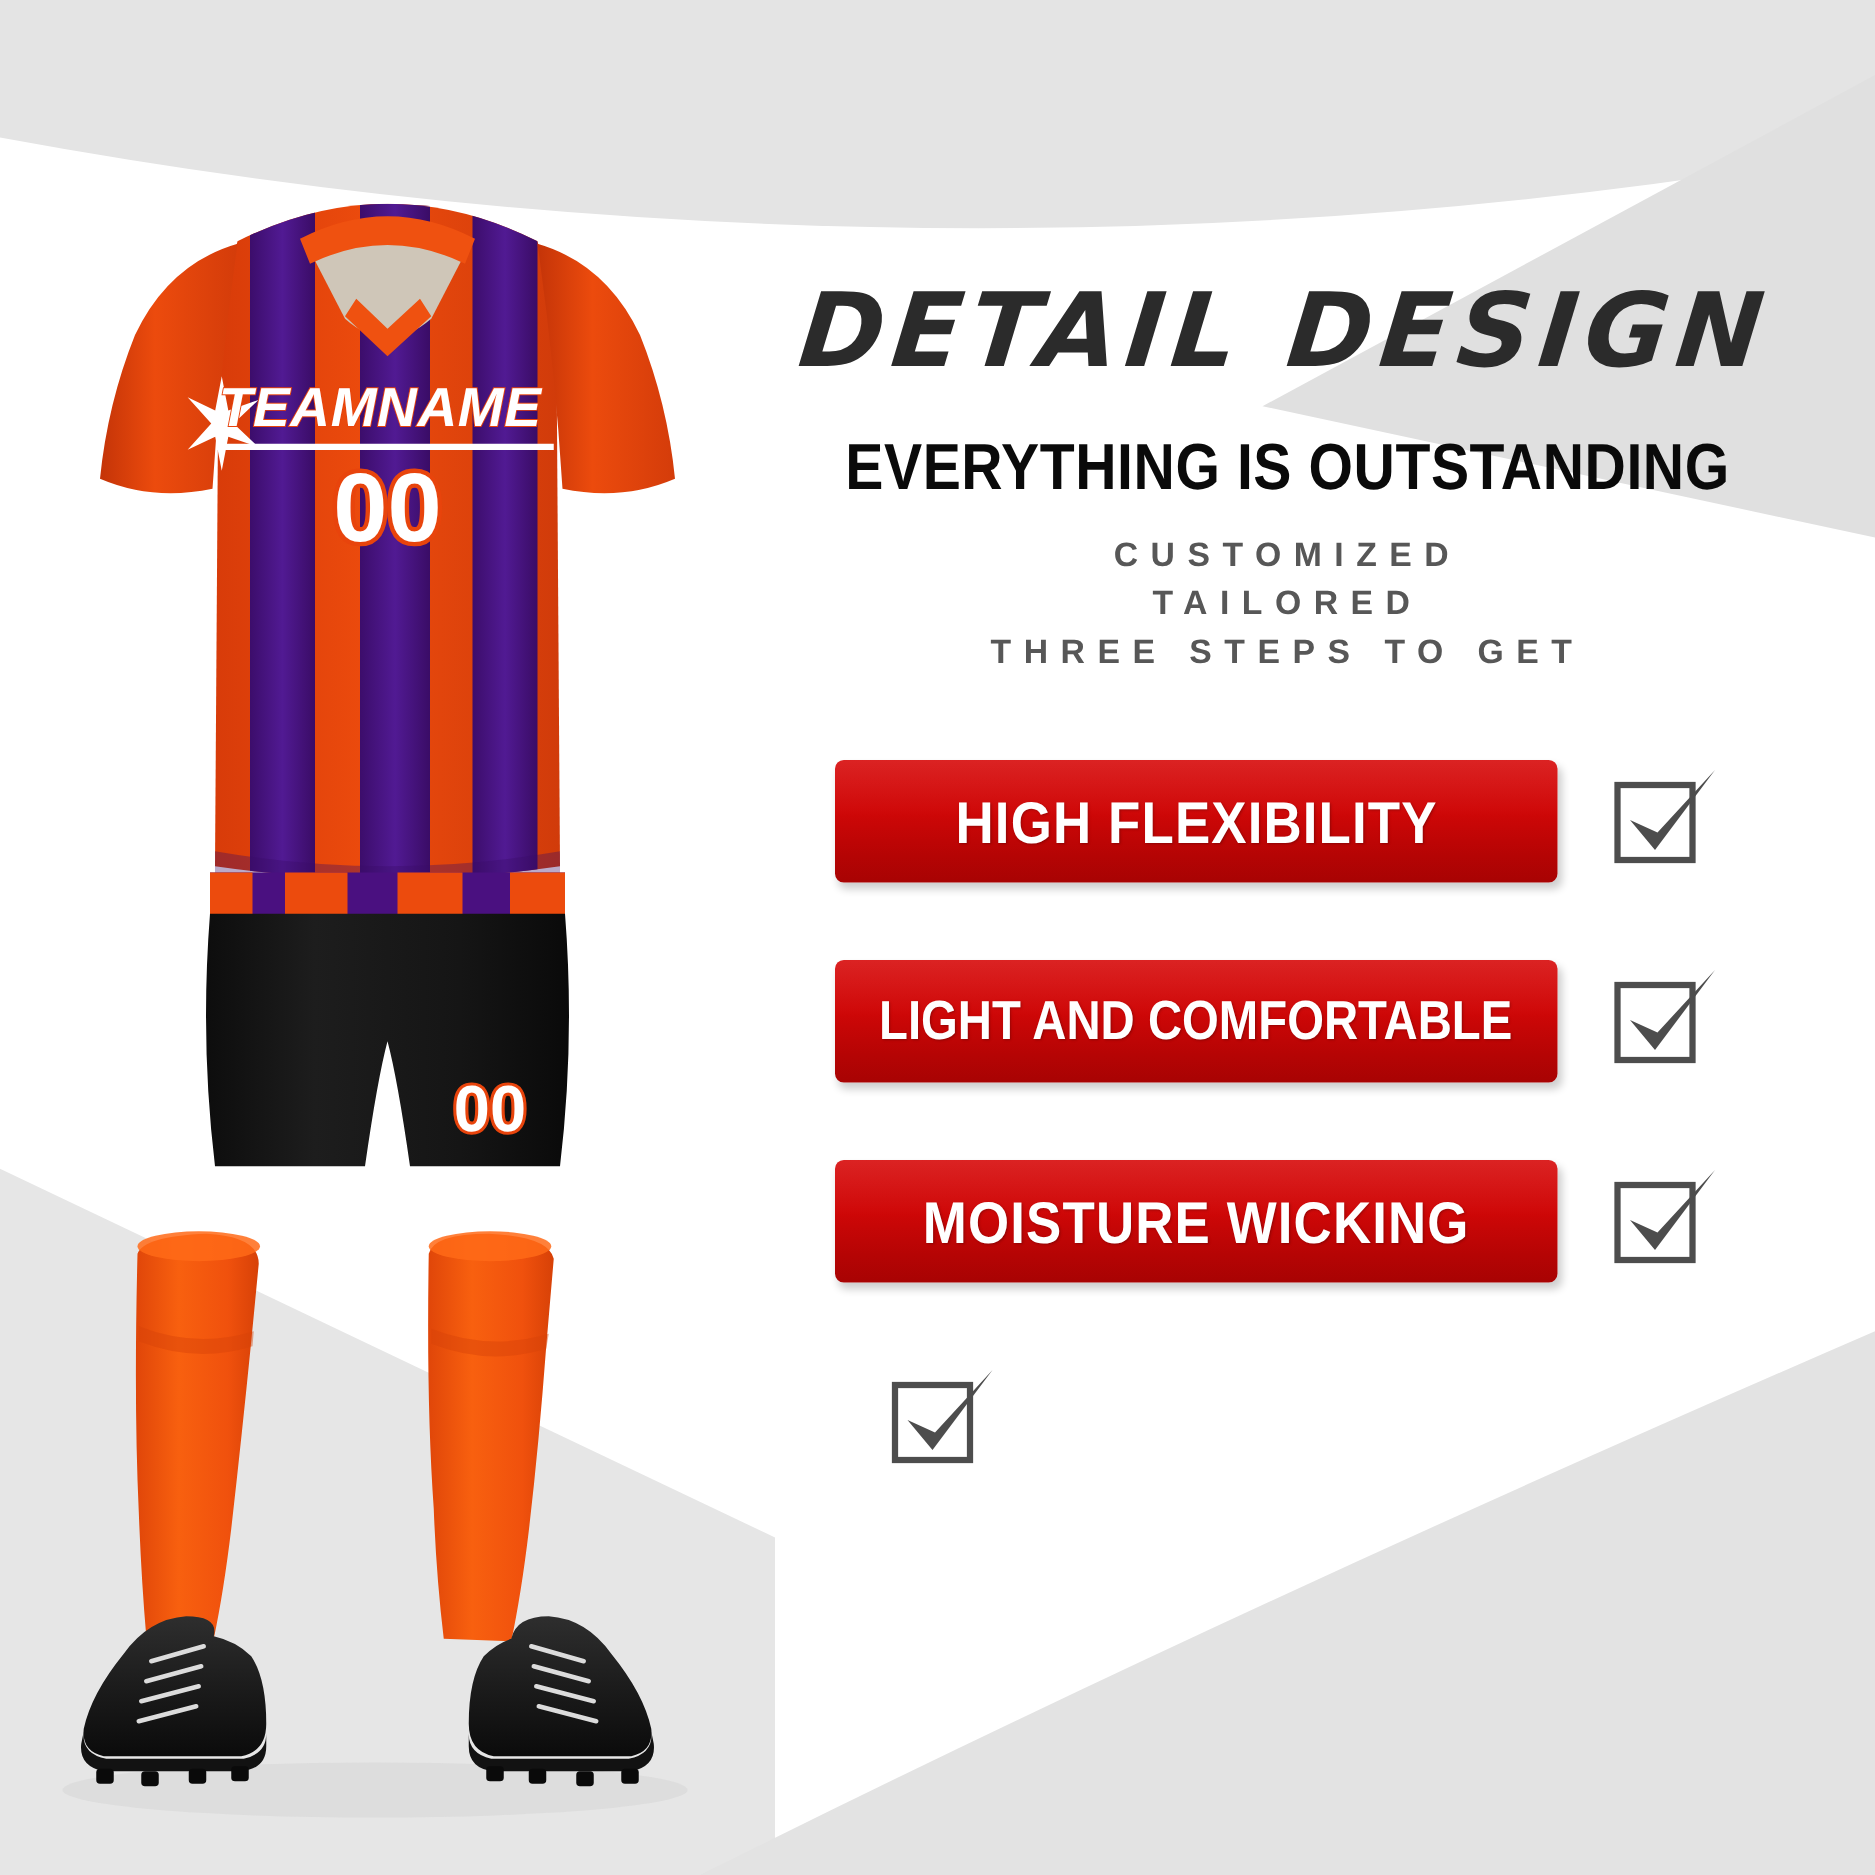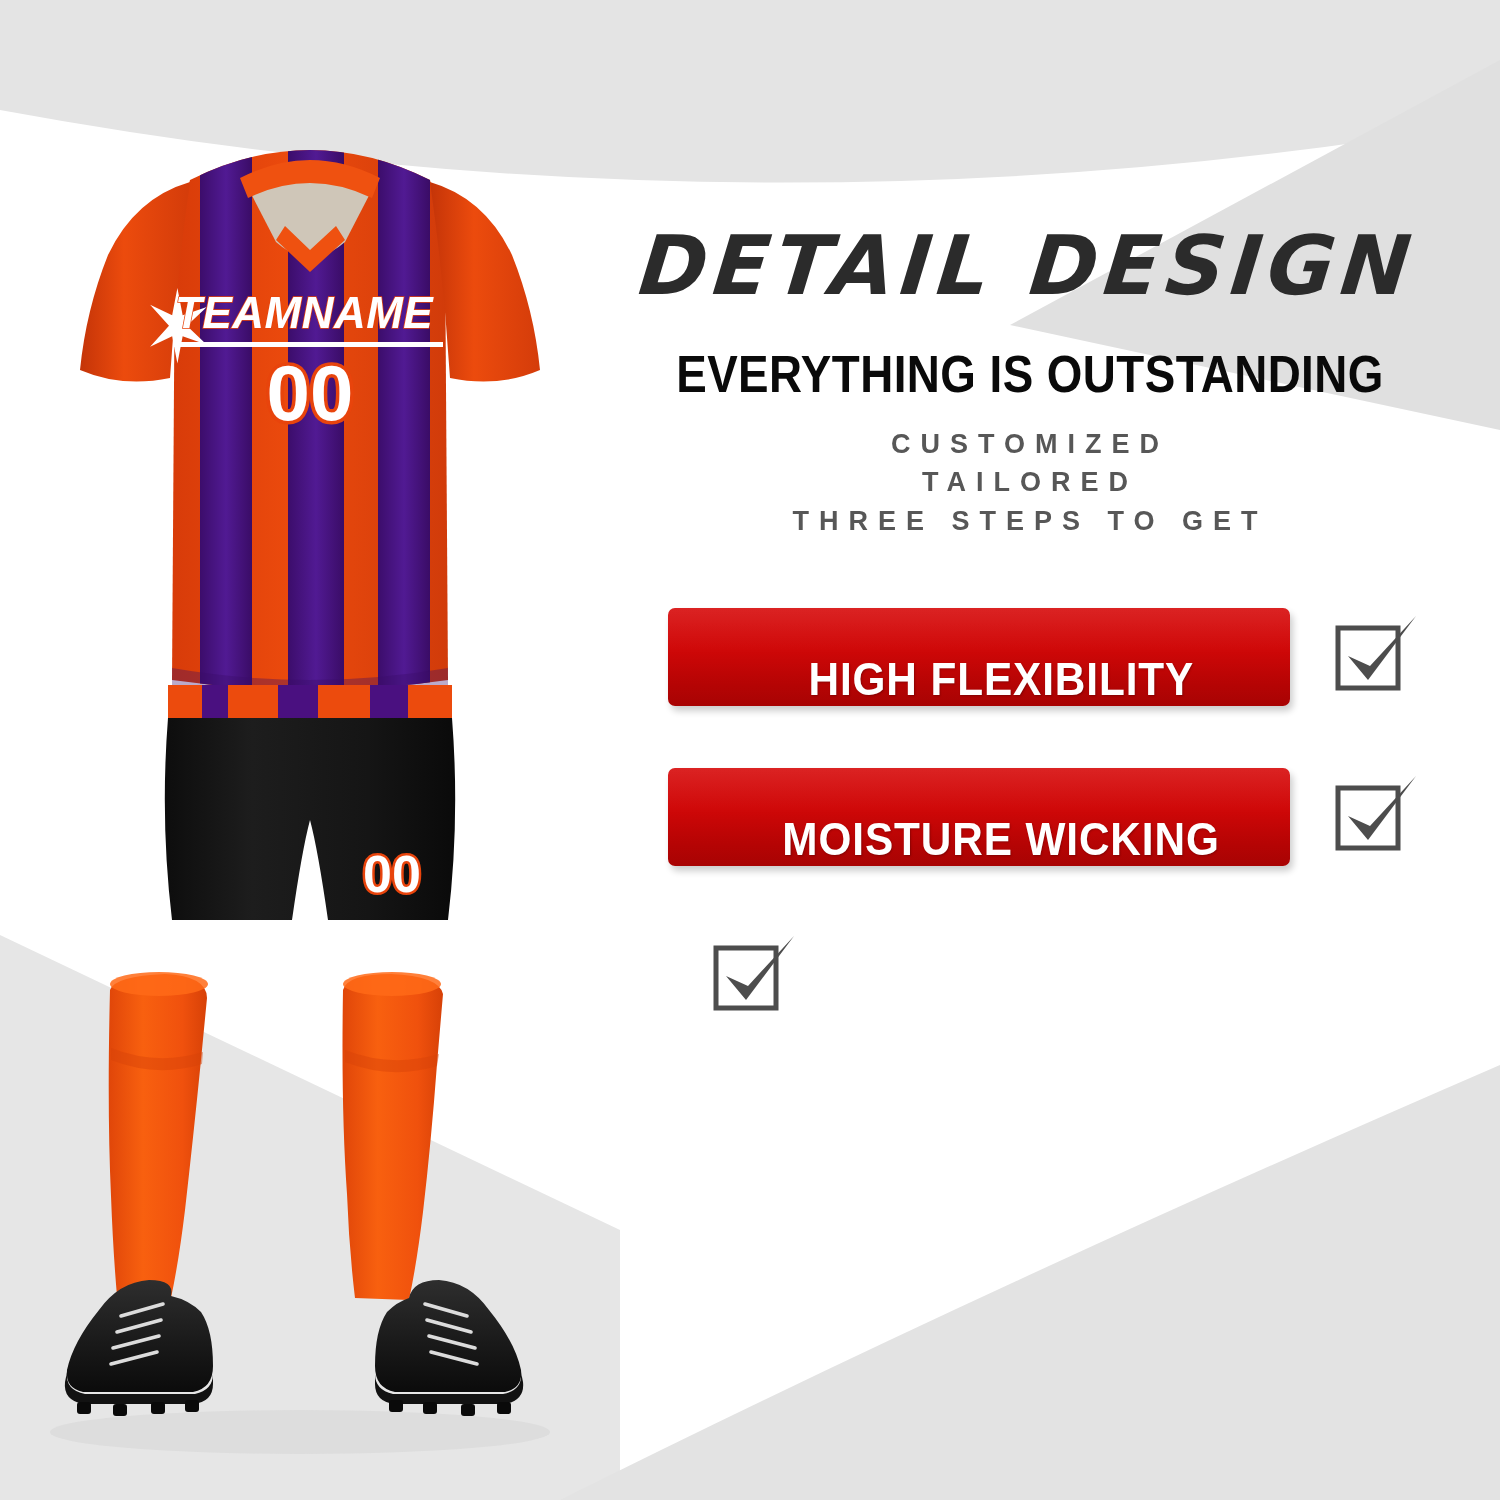--- a/index.html
+++ b/index.html
@@ -9,21 +9,21 @@
     font-family:"Liberation Sans",sans-serif;
     position:relative;
   }
   #stage{position:relative;width:1500px;height:1500px;overflow:hidden;background:#fff;}
 
   
   .bg-layer{position:absolute;inset:0;pointer-events:none;}
   .bg-svg{position:absolute;top:0;left:0;width:1500px;height:1500px;}
 
   
-  .product-col{position:absolute;left:0;top:0;width:620px;height:1344px;padding-left:36px;}
+  .product-col{position:absolute;left:0;top:13px;width:620px;height:1344px;padding-left:36px;}
   .kit-svg{position:absolute;left:40px;top:120px;width:540px;height:840px;}
   .legs-svg{position:absolute;left:55px;top:960px;width:500px;height:500px;}
 
   
   .copy-col{position:absolute;left:540px;top:0;width:960px;height:1500px;}
 
   .headline{
     position:absolute;left:88px;top:225px;width:800px;
     text-align:center;
     font-family:"DejaVu Sans",sans-serif;
@@ -67,23 +67,22 @@
     margin-bottom:62px;
     display:flex;
     align-items:center;
   }
   .banner{
     position:relative;
     width:578px;height:98px;
     border-radius:7px;
     background:linear-gradient(180deg,#d70a0a 0%,#cf0707 42%,#b50404 78%,#a80303 100%);
     box-shadow:3px 5px 7px rgba(0,0,0,0.20);
-    display:flex;align-items:flex-end;justify-content:center;
+    display:flex;align-items:center;justify-content:center;
     overflow:hidden;
-    padding-left:44px;
   }
   .banner::after{
     content:"";position:absolute;left:0;top:0;width:100%;height:46%;
     background:linear-gradient(180deg,rgba(255,255,255,0.10),rgba(255,255,255,0));
     pointer-events:none;
   }
   .banner-label{
     position:relative;z-index:2;
     font-family:"Liberation Sans",sans-serif;
     font-weight:700;
@@ -274,20 +273,31 @@
           <span class="banner-label">HIGH FLEXIBILITY</span>
         </div>
         <span class="checkbox">
           <svg viewBox="0 0 86 86">
               <rect x="6" y="14" width="60" height="60" fill="none" stroke="#4d4d4d" stroke-width="5"></rect>
               <path d="M16,42 L36,66 L84,2 L38,52 Z" fill="#4d4d4d"></path>
             </svg>
         </span>
       </div>
 
+      <div class="feature-row">
+        <div class="banner">
+          <span class="banner-label tight">LIGHT AND COMFORTABLE</span>
+        </div>
+        <span class="checkbox">
+          <svg viewBox="0 0 86 86">
+              <rect x="6" y="14" width="60" height="60" fill="none" stroke="#4d4d4d" stroke-width="5"></rect>
+              <path d="M16,42 L36,66 L84,2 L38,52 Z" fill="#4d4d4d"></path>
+            </svg>
+        </span>
+      </div>
 
       <div class="feature-row">
         <div class="banner">
           <span class="banner-label">MOISTURE WICKING</span>
         </div>
         <span class="checkbox">
           <svg viewBox="0 0 86 86">
               <rect x="6" y="14" width="60" height="60" fill="none" stroke="#4d4d4d" stroke-width="5"></rect>
               <path d="M16,42 L36,66 L84,2 L38,52 Z" fill="#4d4d4d"></path>
             </svg>

